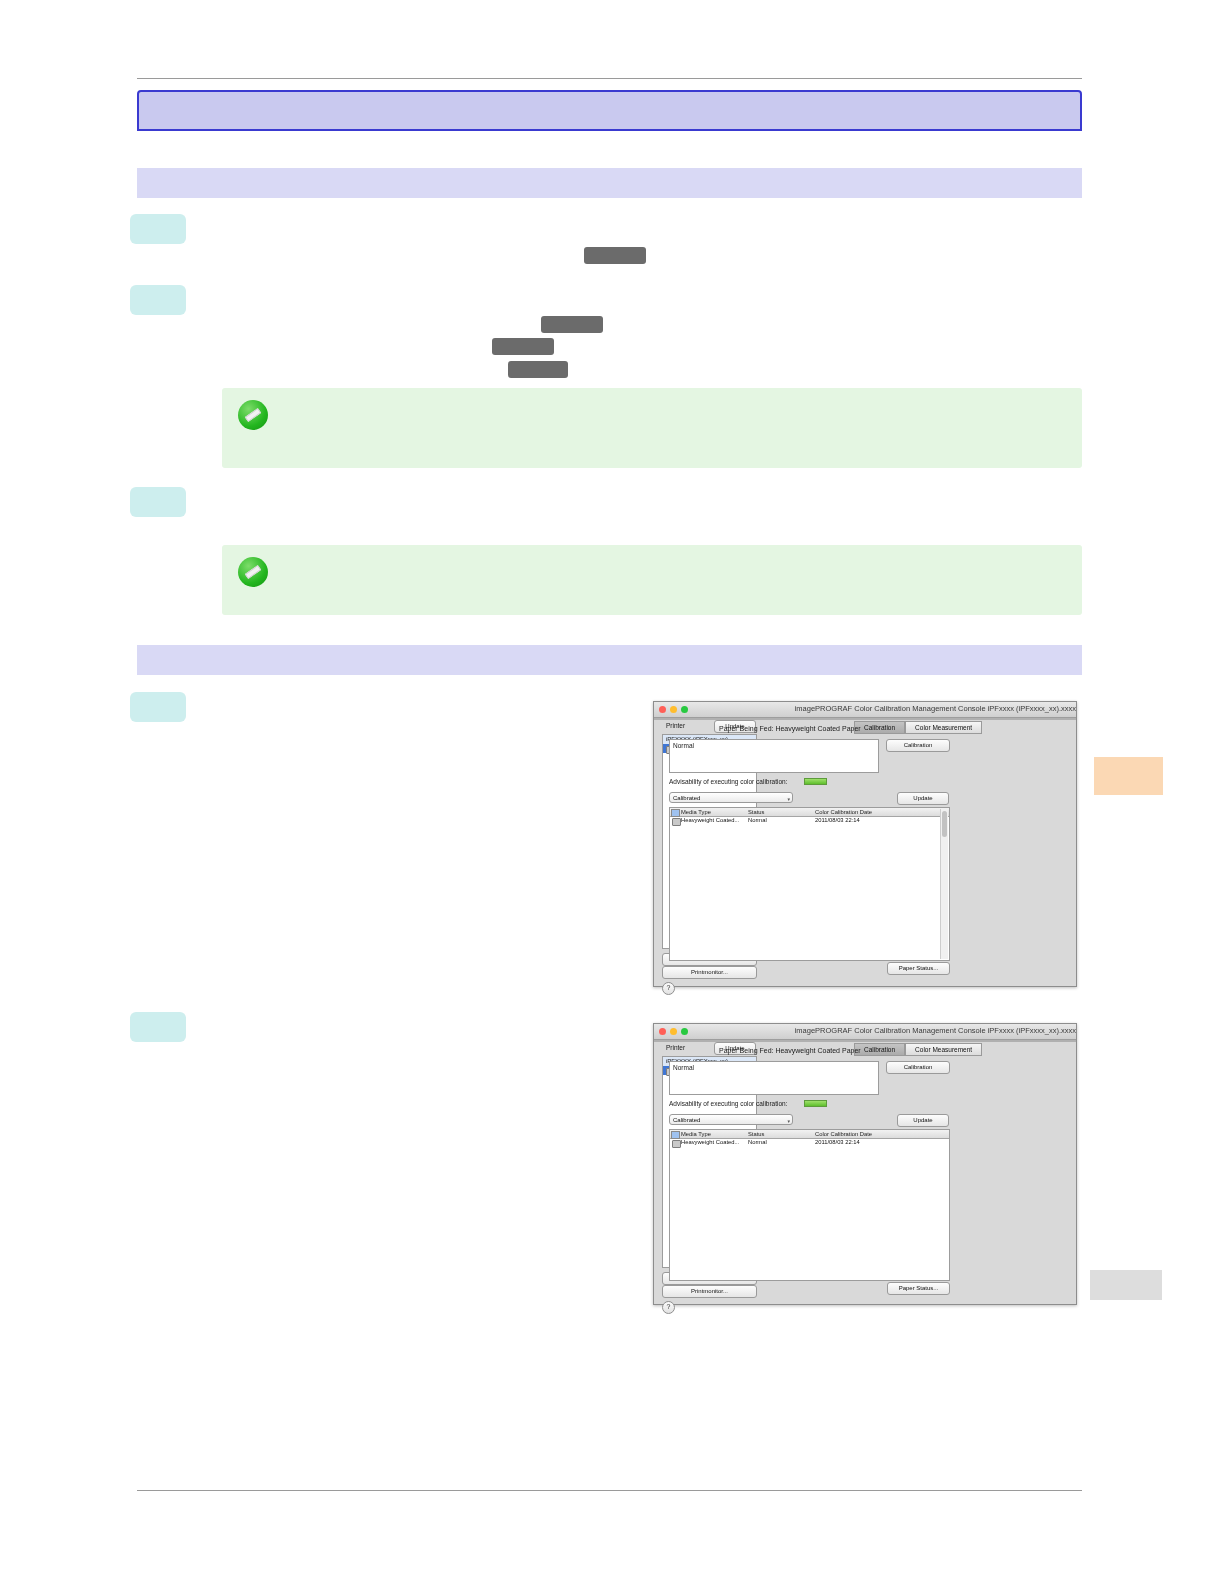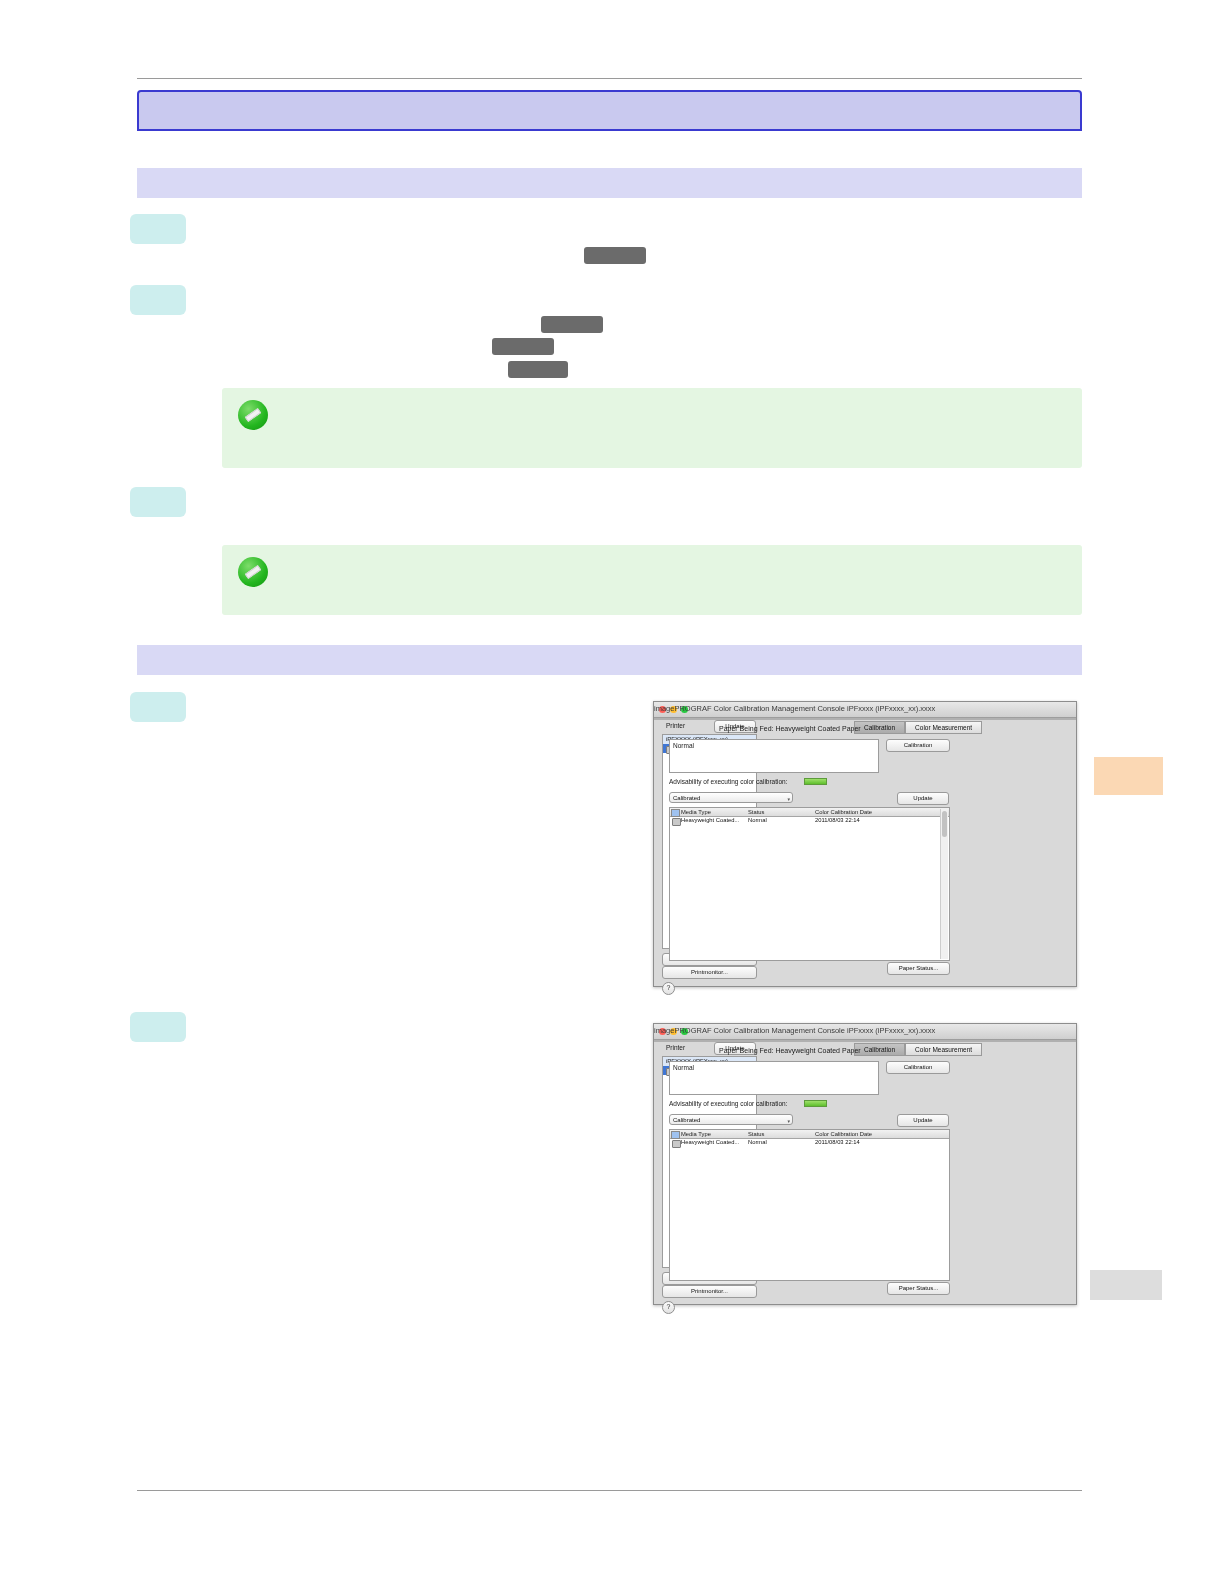--- a/index.html
+++ b/index.html
@@ -47,21 +47,21 @@
 
   
   .macwin{position:absolute;background:#d8d8d8;border:1px solid #8d8d8d;box-shadow:0 1px 3px rgba(0,0,0,.25);}
   .macwin .titlebar-mac{position:absolute;left:0;top:0;right:0;height:15px;
     background:linear-gradient(#e8e8e8,#cfcfcf);border-bottom:1px solid #9d9d9d;}
   .macwin .lights{position:absolute;left:5px;top:4px;display:flex;gap:4px;}
   .macwin .lights i{width:7px;height:7px;border-radius:50%;display:block;}
   .macwin .lights i.r{background:#ff5f57;}
   .macwin .lights i.y{background:#ffbd2e;}
   .macwin .lights i.g{background:#28c940;}
-  .macwin .wtitle{position:absolute;left:0;right:0;top:2px;text-align:left;font-size:7.5px;color:#3a3a3a;
+  .macwin .wtitle{position:absolute;left:0;right:0;top:2px;text-align:right;font-size:7.5px;color:#3a3a3a;
     font-family:"Liberation Sans",sans-serif;}
 
   .win-body{position:absolute;left:0;right:0;top:16px;bottom:0;background:#d9d9d9;}
   .rightpanel{left:108px;top:12px;right:7px;bottom:8px;background:#e8e8e8;border:1px solid #b0b0b0;}
 
   .lbl{position:absolute;font-size:6.5px;color:#1a1a1a;white-space:nowrap;}
   .btn{position:absolute;background:linear-gradient(#fdfdfd,#e6e6e6);border:1px solid #9a9a9a;
     border-radius:3px;font-size:6px;color:#111;text-align:center;line-height:10px;}
   .listbox{position:absolute;background:#ffffff;border:1px solid #9c9c9c;}
   .listrow{position:absolute;left:0;right:0;height:9px;font-size:6px;color:#222;padding-left:3px;

